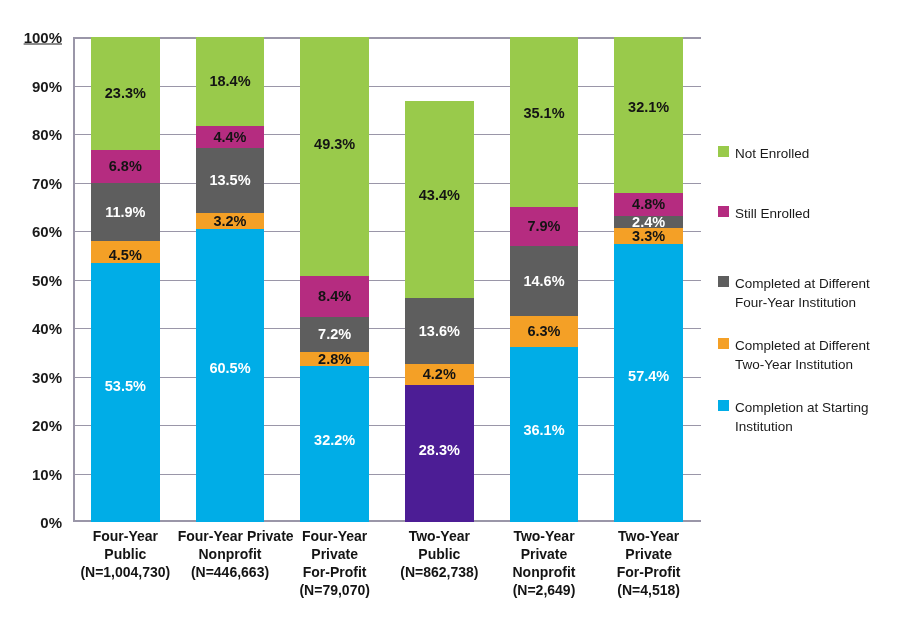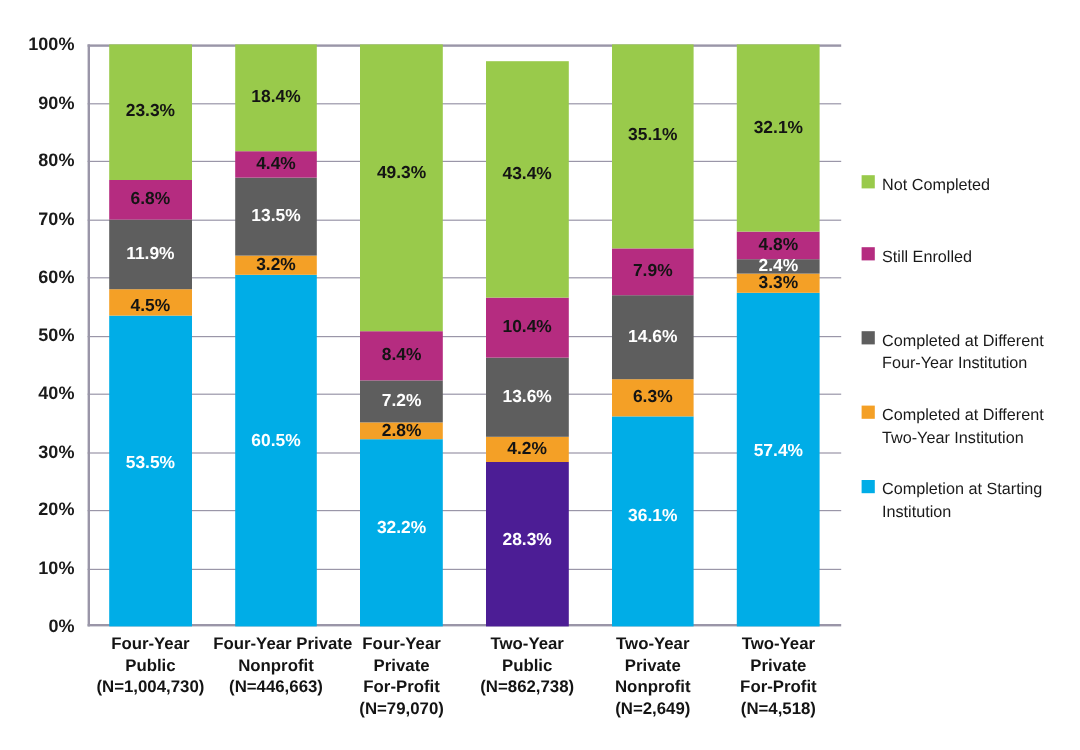--- a/index.html
+++ b/index.html
@@ -171,21 +171,21 @@
       <div class="y-tick-label" style="top: 485px;">0%</div>
       <div class="y-tick-label" style="top: 436.5px;">10%</div>
       <div class="y-tick-label" style="top: 388px;">20%</div>
       <div class="y-tick-label" style="top: 339.5px;">30%</div>
       <div class="y-tick-label" style="top: 291px;">40%</div>
       <div class="y-tick-label" style="top: 242.5px;">50%</div>
       <div class="y-tick-label" style="top: 194px;">60%</div>
       <div class="y-tick-label" style="top: 145.5px;">70%</div>
       <div class="y-tick-label" style="top: 97px;">80%</div>
       <div class="y-tick-label" style="top: 48.5px;">90%</div>
-      <div class="y-tick-label" style="top: 0px;">100%</div>
+      <div class="y-tick-label" style="top: 0px; text-decoration: underline;">100%</div>
     </div>
 
   <div class="plot-area">
     <div class="axis-line-left"></div>
     <div class="axis-line-bottom"></div>
     <div class="gridlines-layer">
         <div class="gridline" style="background: rgb(154, 150, 168); top: 436.5px;"></div>
         <div class="gridline" style="background: rgb(154, 150, 168); top: 388px;"></div>
         <div class="gridline" style="background: rgb(154, 150, 168); top: 339.5px;"></div>
         <div class="gridline" style="background: rgb(154, 150, 168); top: 291px;"></div>
@@ -258,23 +258,20 @@
           <div class="bar-stack">
             <div class="bar-seg" style="background: #4c1d95; height: 137.255px;">
               <span class="seg-label light" style="margin-top: -6.86275px;">28.3%</span>
             </div>
             <div class="bar-seg" style="background: rgb(244, 160, 38); height: 20.37px;">
               <span class="seg-label dark">4.2%</span>
             </div>
             <div class="bar-seg" style="background: rgb(94, 94, 94); height: 65.96px;">
               <span class="seg-label light">13.6%</span>
             </div>
-            <div class="bar-seg" style="background: rgb(181, 44, 128); height: 50.44px;">
-              <span class="seg-label dark">10.4%</span>
-            </div>
             <div class="bar-seg" style="background: rgb(153, 202, 75); height: 197px;">
               <span class="seg-label dark" style="margin-top: -9.049px;">43.4%</span>
             </div>
           </div>
         </div>
         <div class="bar-column" style="left: 436.722px; width: 68.5567px;">
           <div class="bar-stack">
             <div class="bar-seg" style="background: rgb(0, 173, 231); height: 175.085px;">
               <span class="seg-label light" style="margin-top: -8.75425px;">36.1%</span>
             </div>
@@ -346,21 +343,21 @@
         <div>Two-Year</div>
         <div>Private</div>
         <div>For-Profit</div>
         <div>(N=4,518)</div>
       </div>
     </div>
 
   <div class="legend">
       <div class="legend-item" style="top: 14px;">
         <span class="legend-swatch" style="background: rgb(153, 202, 75);"></span>
-        <span class="legend-text">Not Completed</span>
+        <span class="legend-text">Not Enrolled</span>
       </div>
       <div class="legend-item" style="top: 74px;">
         <span class="legend-swatch" style="background: rgb(181, 44, 128);"></span>
         <span class="legend-text">Still Enrolled</span>
       </div>
       <div class="legend-item" style="top: 144px;">
         <span class="legend-swatch" style="background: rgb(94, 94, 94);"></span>
         <span class="legend-text">Completed at Different
 Four-Year Institution</span>
       </div>

